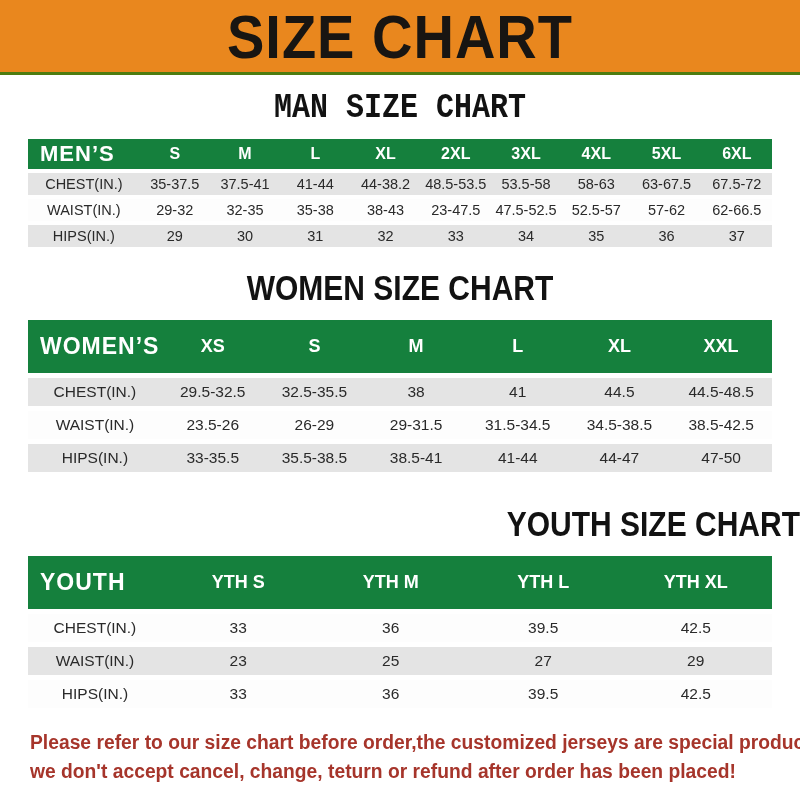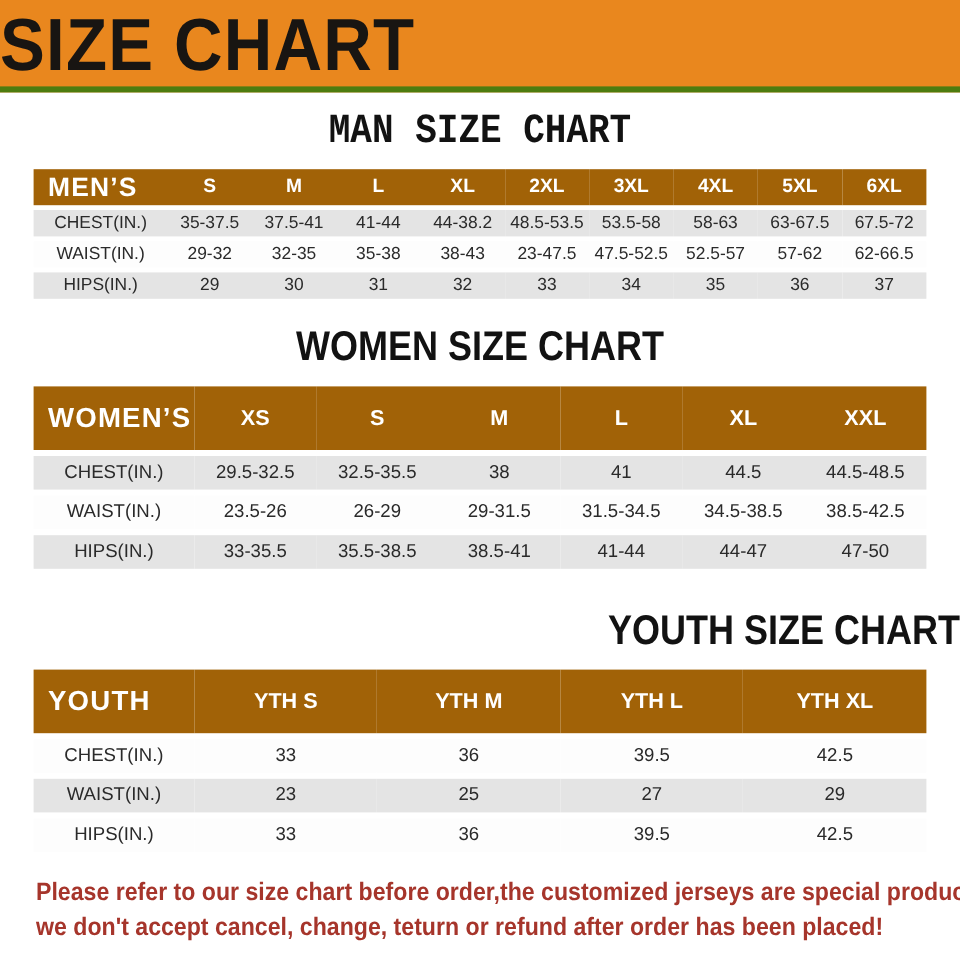--- a/index.html
+++ b/index.html
@@ -3,22 +3,22 @@
 <meta charset="utf-8">
 <style>
   html,body{margin:0;padding:0;}
   body{
     width:800px;height:800px;background:#ffffff;
     font-family:"Liberation Sans", sans-serif;
     overflow:hidden;
   }
   .banner{
     height:72px;background:#E9871E;
-    display:flex;align-items:center;justify-content:flex-start;
-    border-bottom:5px solid #4d7c0f;
+    display:flex;align-items:center;justify-content:center;
+    border-bottom:3px solid #4d7c0f;
   }
   .banner-title{
     font-size:56px;font-weight:bold;color:#181512;
     letter-spacing:1px;display:inline-block;transform:scaleY(1.1);
     white-space:nowrap;
   }
   .section-heading{
     text-align:center;color:#121212;margin:0;
   }
   .section-heading .ht{
@@ -30,21 +30,21 @@
   .h-youth{margin-top:30px;text-align:right;}
 
   table.size-table{
     width:744px;margin:10px auto 0 auto;
     border-collapse:separate;table-layout:fixed;
   }
   table.men{border-spacing:0 4px;}
   table.wy{border-spacing:0 5px;}
 
   tr.hdr th{
-    background:#a16207;color:#ffffff;font-weight:bold;
+    background:#15803d;color:#ffffff;font-weight:bold;
     text-align:center;padding:0;
   }
   tr.hdr th.hdr-label{
     text-align:left;padding-left:12px;white-space:nowrap;
     letter-spacing:1px;
   }
   table.men tr.hdr th{height:30px;font-size:16px;}
   table.men tr.hdr th.hdr-label{font-size:22px;}
   table.wy tr.hdr th{height:53px;font-size:18px;}
   table.wy tr.hdr th.hdr-label{font-size:23px;}

